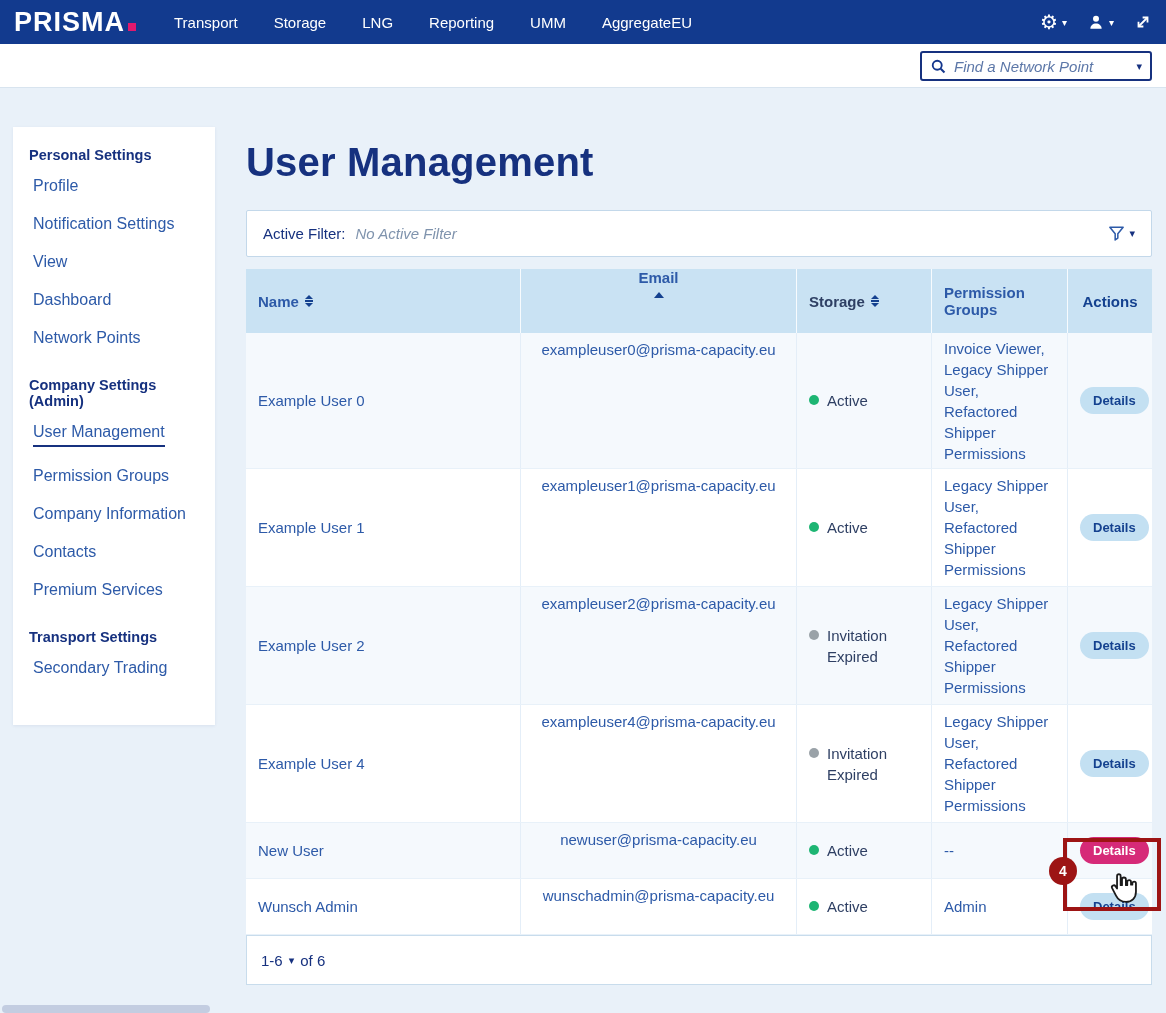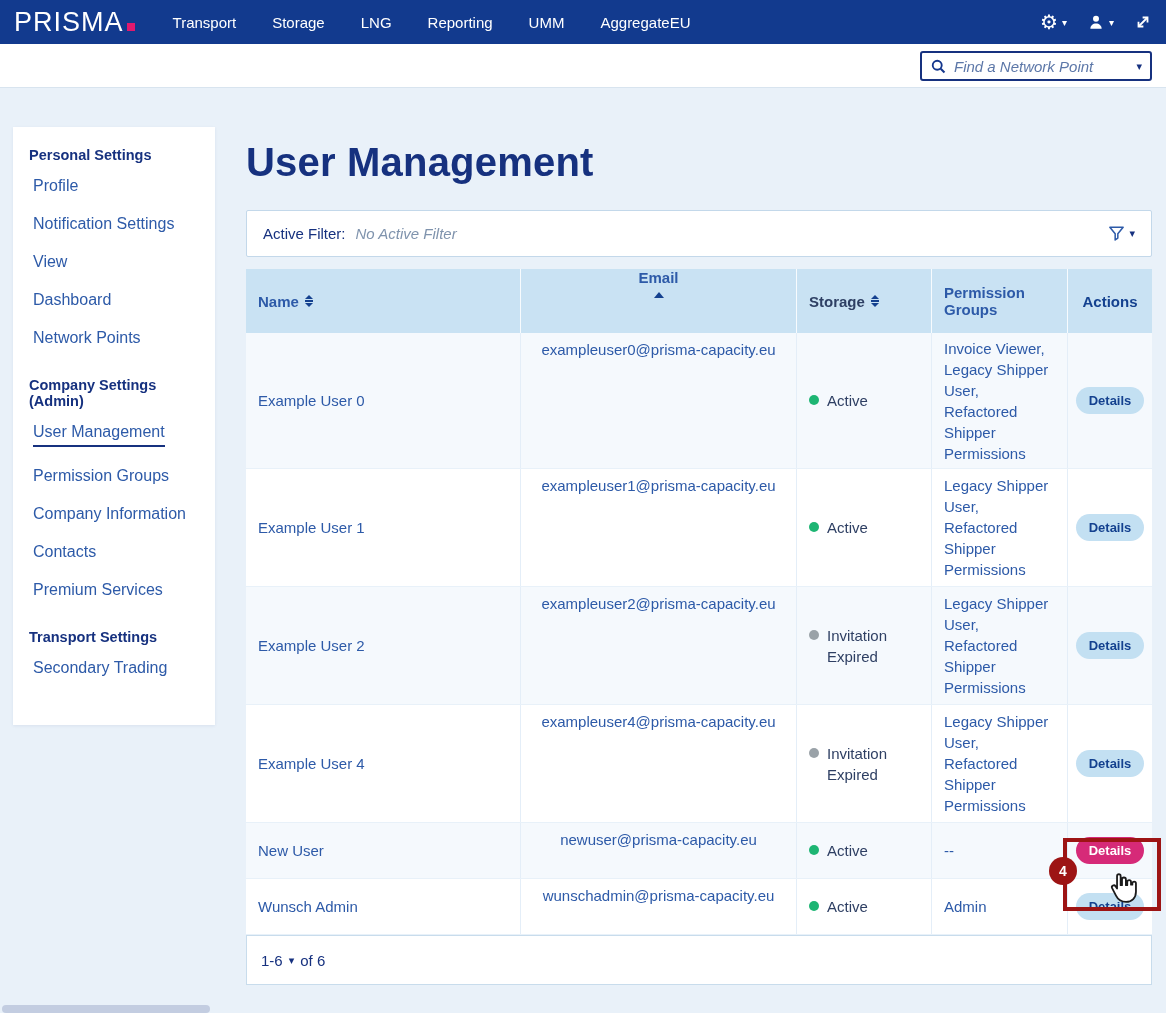--- a/index.html
+++ b/index.html
@@ -10,21 +10,21 @@
     position:relative;
     color:#2d5aa8;
   }
 
   
   .navbar {
     position:absolute; top:0; left:0; width:1166px; height:44px;
     background:#123a8e; display:flex; align-items:center; padding:0 14px;
   }
   .logo { display:flex; align-items:baseline; margin-right:38px; cursor:pointer; }
-  .logo-text { color:#ffffff; font-size:27px; font-weight:normal; letter-spacing:1px; }
+  .logo-text { color:#ffffff; font-size:27px; font-weight:bold; letter-spacing:1px; }
   .logo-dot { width:8px; height:8px; background:#e0196e; display:inline-block; margin-left:3px; }
   .nav-items { display:flex; gap:36px; align-items:center;justify-content:space-between; }
   .nav-item { color:#ffffff; font-size:15px; cursor:pointer; white-space:nowrap; }
   .nav-right { margin-left:auto; display:flex; align-items:center; gap:20px; }
   .nav-icon-group { display:flex; align-items:center; gap:4px; cursor:pointer; }
   .gear-glyph { color:#fff; font-size:20px; line-height:20px; }
   .caret { color:#fff; font-size:10px; }
   .caret-navy { color:#16317f; font-size:11px; }
 
   
@@ -84,21 +84,21 @@
   .r0 { height:136px; } .r1,.r2,.r3 { height:118px; } .r4,.r5 { height:56px; }
   .cell {
     display:flex; align-items:center; padding:6px 12px; font-size:15px;
     line-height:21px; border-left:1px solid #e4eef8; overflow:hidden;
   }
   .cell:first-child { border-left:none; }
   .col-name { width:274px; color:#2d5aa8; }
   .col-email { width:276px; color:#2d5aa8;flex-direction:column; }
   .col-status { width:135px; color:#2e3f63; }
   .col-groups { width:136px; color:#2d5aa8; }
-  .col-actions { width:85px; justify-content:center; position:relative; overflow:visible; }
+  .col-actions { width:85px; justify-content:flex-start; position:relative; overflow:visible; }
   .status-inner { display:flex; align-items:flex-start; gap:8px; }
   .dot { width:10px; height:10px; border-radius:50%; margin-top:5px; flex:0 0 auto; }
   .dot-green { background:#1db573; }
   .dot-gray { background:#9aa2a8; }
   .details-btn {
     background:#c3e0f2; color:#14418f; border:none; font-size:13px; font-weight:bold;
     padding:6px 13px; border-radius:14px; cursor:pointer;
     font-family:"Liberation Sans", sans-serif; white-space:nowrap;
   }
   .details-btn.highlighted { background:#d62a78; color:#ffffff; }

